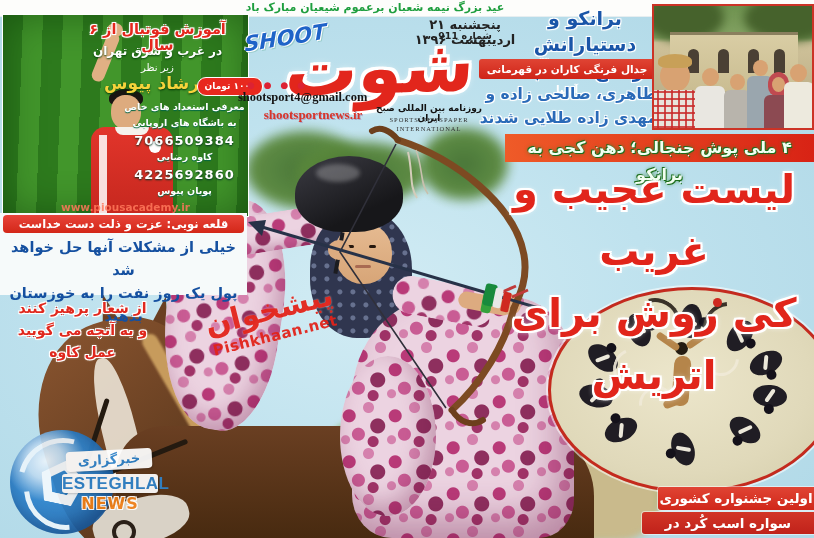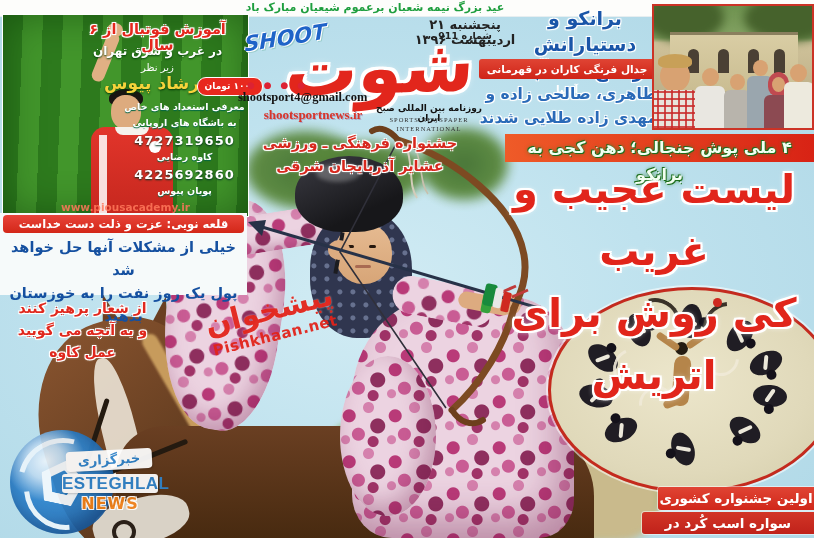--- a/index.html
+++ b/index.html
@@ -299,21 +299,21 @@
     <div class="abs pl-torso"></div>
     <div class="abs pl-collar"></div>
     <div class="abs pl-stripe"></div>
     <div class="abs pl-badge"></div>
     <div class="ad-t ad-title rtl wshadow">آموزش فوتبال از ۶ سال</div>
     <div class="ad-t ad-l2 rtl">در غرب و شرق تهران</div>
     <div class="ad-t ad-l3 rtl">زیر نظر</div>
     <div class="ad-t ad-name rtl">فرشاد پیوس</div>
     <div class="ad-c ad-s rtl" style="top:86px;">معرفی استعداد های خاص</div>
     <div class="ad-c ad-s rtl" style="top:102px;">به باشگاه های اروپایی</div>
-    <div class="ad-c ad-phone rtl" style="top:118px;">4727319650</div>
+    <div class="ad-c ad-phone rtl" style="top:118px;">7066509384</div>
     <div class="ad-c ad-s rtl" style="top:136px;">کاوه رضایی</div>
     <div class="ad-c ad-phone rtl" style="top:152px;">4225692860</div>
     <div class="ad-c ad-s rtl" style="top:170px;">پویان پیوس</div>
     <div class="ad-web">www.piousacademy.ir</div>
   </div>
 
   <div>
     <div class="abs date-line rtl">پنجشنبه ۲۱ اردیبهشت ۱۳۹۶</div>
     <div class="abs issue-line rtl">شماره 911</div>
     <div class="abs shoot-en">SHOOT</div>
@@ -362,24 +362,20 @@
       <div class="abs ph-shirt" style="left:130px;top:76px;width:30px;height:46px;background:#edeade;"></div>
     </div>
   </div>
 
   <div class="abs kicker rtl">۴ ملی پوش جنجالی؛ دهن کجی به برانکو</div>
   <div class="abs headline rtl wshadow2">
     <div>لیست عجیب و غریب</div>
     <div>کی روش برای اتریش</div>
   </div>
 
-  <div class="abs caption rtl wshadow">
-    <div>جشنواره فرهنگی ـ ورزشی</div>
-    <div>عشایر آذربایجان شرقی</div>
-  </div>
 
   <div class="abs white-block"></div>
   <div class="abs ghal-strip rtl">قلعه نویی: عزت و ذلت دست خداست</div>
   <div class="abs blue-text rtl">
     <div>خیلی از مشکلات آنها حل خواهد شد</div>
     <div>پول یک روز نفت را به خوزستان بدهید</div>
   </div>
   <div class="abs red-text rtl wshadow">
     <div>از شعار پرهیز کنند</div>
     <div>و به آنچه می گویید</div>

